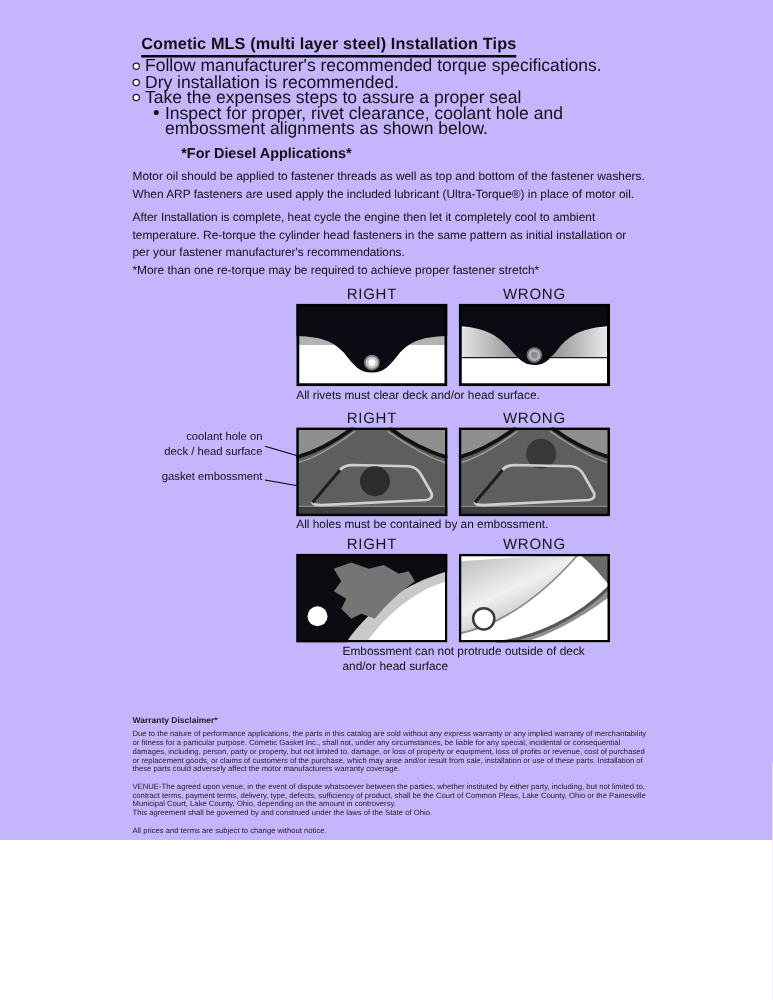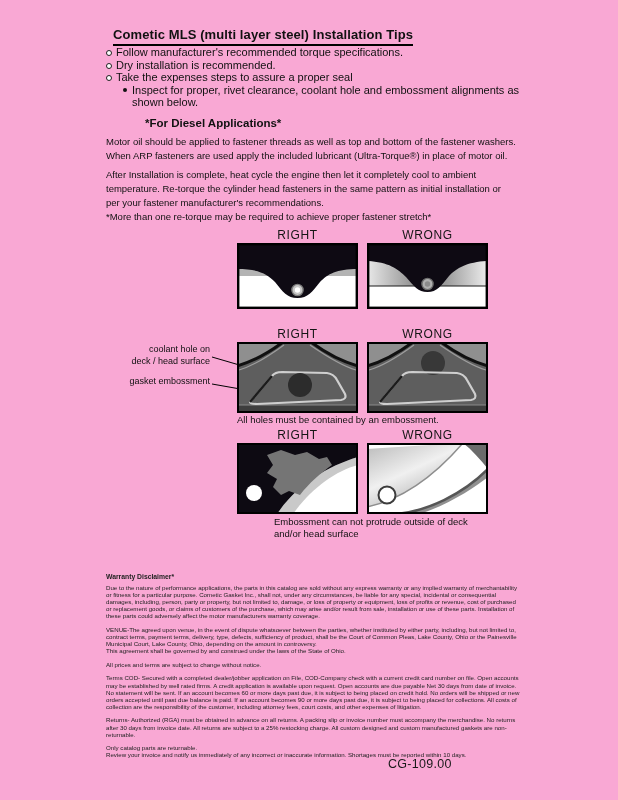--- a/index.html
+++ b/index.html
@@ -1,23 +1,23 @@
 <!DOCTYPE html>
 <html><head>
 <meta charset="utf-8">
 <style>
   * { margin:0; padding:0; box-sizing:border-box; }
   html,body { background:#ffffff; }
   body { width:618px; height:800px; position:relative; font-family:"Liberation Sans", sans-serif; color:#111; }
-  .page { position:absolute; inset:0; width:618px; height:800px; background:#f9a8d4; overflow:hidden; }
+  .page { position:absolute; inset:0; width:618px; height:672px; background:#c4b5fd; overflow:hidden; }
 
   .title { position:absolute; left:113px; top:27px; font-size:13px; font-weight:bold; letter-spacing:0.1px;
            border-bottom:2px solid #000; padding-bottom:2px; white-space:nowrap; }
 
-  .bullets { position:absolute; left:106px; top:46px; width:420px; font-size:11px; line-height:12.6px; list-style:none; }
+  .bullets { position:absolute; left:106px; top:46px; width:420px; font-size:14px; line-height:12.6px; list-style:none; }
   .bullets li { position:relative; padding-left:10px; }
   .bullets li.lvl1::before { content:""; position:absolute; left:0; top:4px; width:4px; height:4px;
                              border:1px solid #222; border-radius:50%; background:#fff; }
   .bullets li.lvl2 { margin-left:16px; }
   .bullets li.lvl2::before { content:""; position:absolute; left:1px; top:4.5px; width:4px; height:4px;
                              border-radius:50%; background:#111; }
 
   .diesel-heading { position:absolute; left:106px; top:117px; font-size:11.5px; font-weight:bold;margin-left:39px; }
   .para { position:absolute; left:106px; width:410px; font-size:9.5px; line-height:14px; }
   .p1 { top:135px; }
@@ -83,20 +83,21 @@
       </defs>
       <rect width="121" height="66" fill="#ffffff"></rect>
       <rect x="0" y="19" width="121" height="24" fill="url(#g1w)"></rect>
       <line x1="0" y1="43" x2="121" y2="43" stroke="#1a1a1a" stroke-width="1"></line>
       <path d="M0,0 H121 V18 C99,19 90,25 82,33 C74,43 70,49 60.5,49 C51,49 47,43 39,34 C31,26 22,19 0,18 Z" fill="#0e0a13"></path>
       <circle cx="60.5" cy="41" r="5.6" fill="#b0b0b0" stroke="#6d6d6d" stroke-width="1.4"></circle>
       <circle cx="60.5" cy="41" r="2.7" fill="#8b8b8b"></circle>
       <rect x="1.2" y="1.2" width="118.6" height="63.6" fill="none" stroke="#000" stroke-width="2.4"></rect>
     </svg>
   </div>
+  <div class="caption" style="top:311px;">All rivets must clear deck and/or head surface.</div>
 
   <div class="rw-label" style="left:237px; top:327px;">RIGHT</div>
   <div class="rw-label" style="left:367px; top:327px;">WRONG</div>
 
   <div class="callout" style="top:344px;">coolant hole on
 deck / head surface</div>
   <div class="callout" style="top:376px;">gasket embossment</div>
 
   <svg class="leader-svg" width="92" height="48" viewBox="0 0 92 48">
     <line x1="2" y1="7" x2="84" y2="31" stroke="#000" stroke-width="1"></line>

